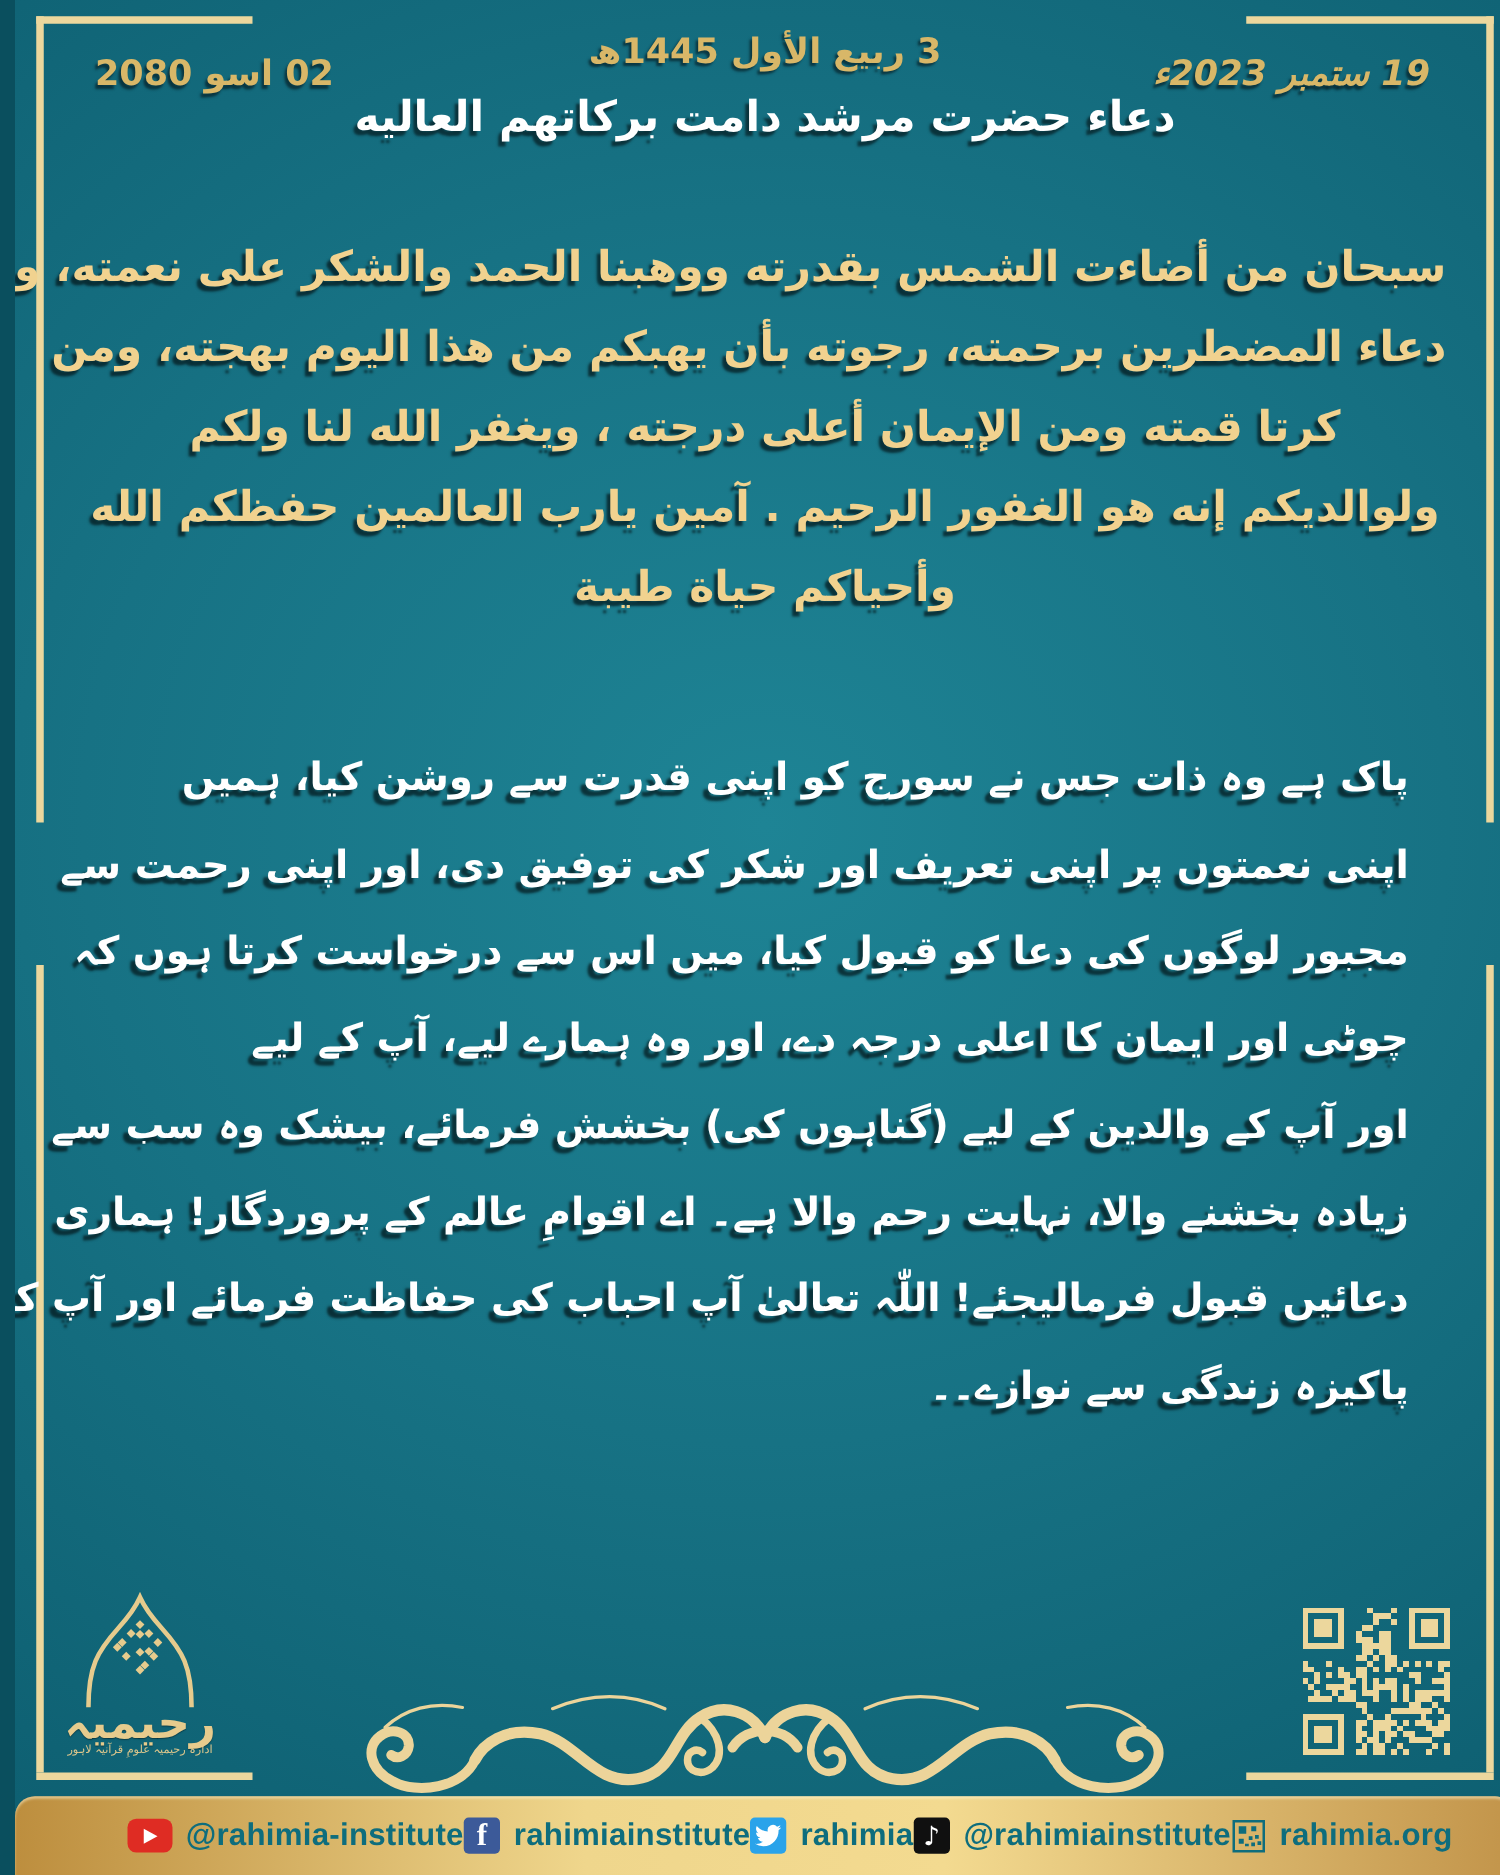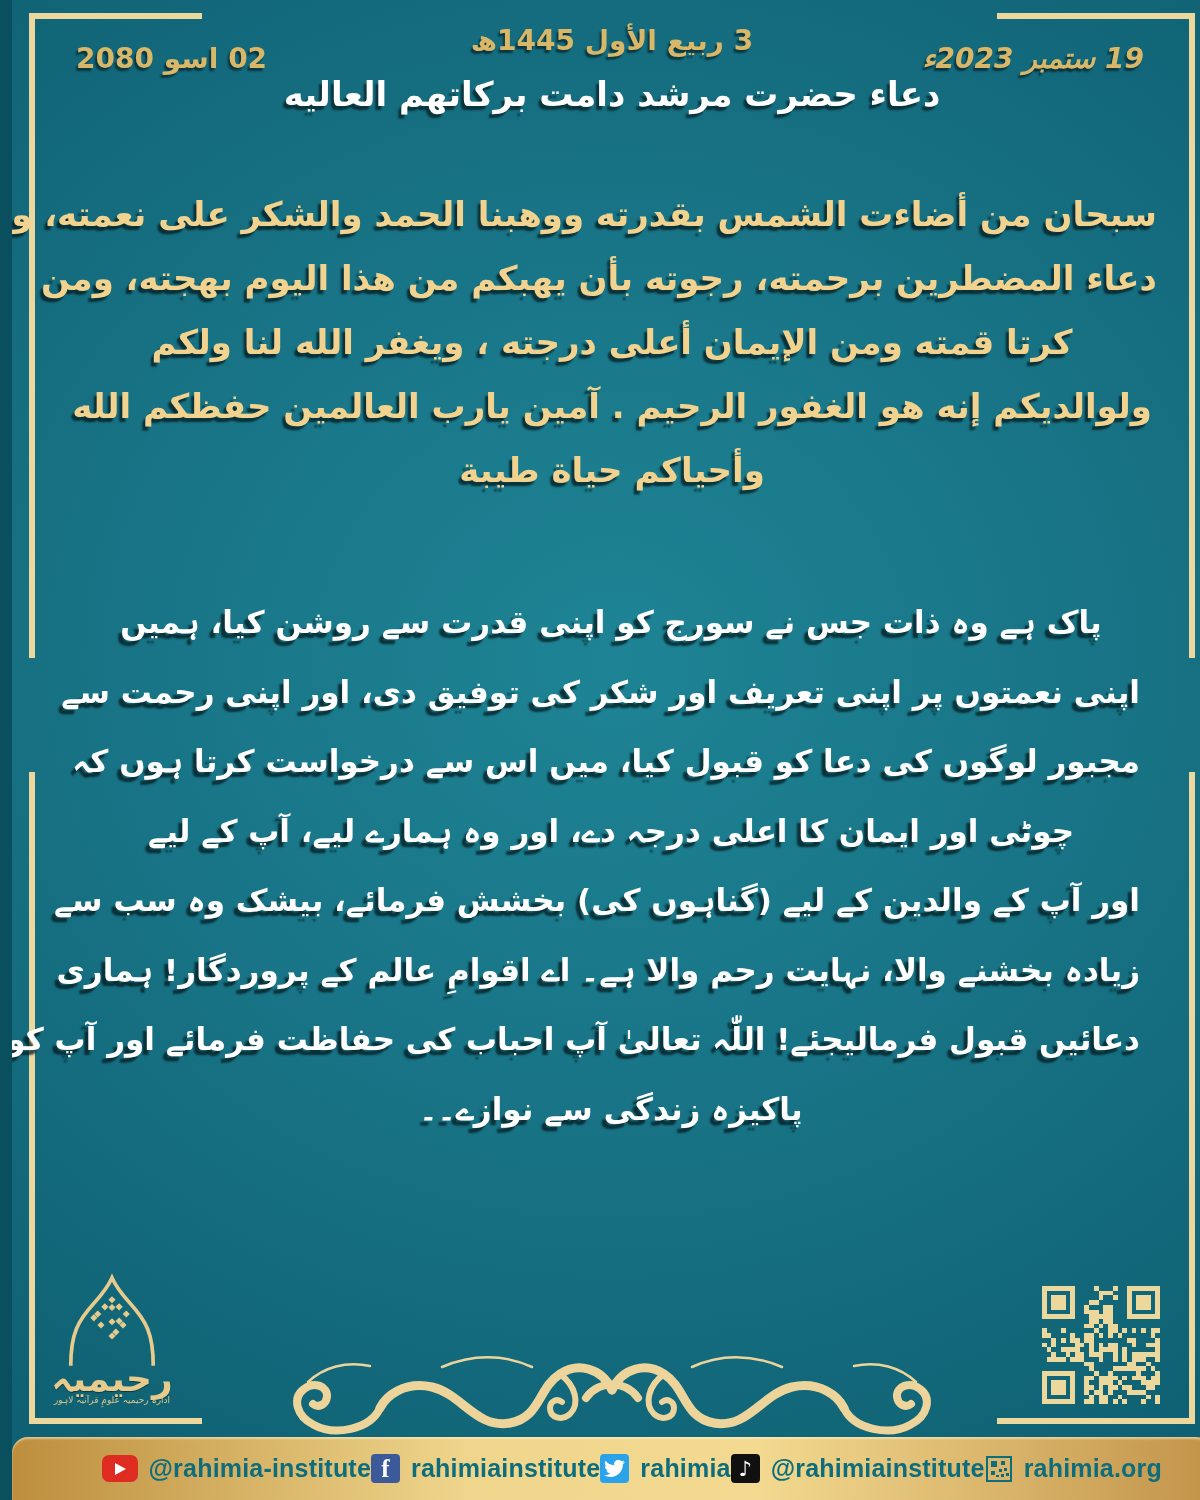--- a/index.html
+++ b/index.html
@@ -18,21 +18,21 @@
   .date-greg{top:42px;right:68px;font-style:italic;}
   .date-bik{top:42px;left:64px;}
   .title{position:absolute;top:74px;left:0;right:0;text-align:center;
          color:#ffffff;font-size:34px;font-weight:bold;
          text-shadow:-3px 4px 2px rgba(5,25,30,.7);}
   
   .arabic{position:absolute;top:182px;left:55px;right:55px;text-align:center;}
   .ar-line{color:#f1d28f;font-size:34px;font-weight:bold;line-height:64px;
            white-space:nowrap;text-shadow:-3px 4px 2px rgba(5,25,30,.75);}
   
-  .urdu{position:absolute;top:588px;left:70px;right:72px;text-align:center;}
+  .urdu{position:absolute;top:588px;left:70px;right:85px;text-align:right;}
   .ur-line{color:#ffffff;font-size:31px;font-weight:bold;line-height:69.5px;
            white-space:nowrap;text-shadow:-4px 5px 2px rgba(5,25,30,.75);}
   
   .logo{position:absolute;left:38px;top:1272px;width:124px;text-align:center;color:#e6cb8d;}
   .logo svg{display:block;margin:0 auto;}
   .logo-name{font-size:36px;font-weight:bold;line-height:30px;margin-top:-4px;
              text-shadow:0 1px 1px rgba(0,0,0,.4);}
   .logo-sub{font-size:9px;line-height:12px;white-space:nowrap;opacity:.95;}
   
   .qr{position:absolute;left:1030px;top:1286px;width:118px;height:118px;}

